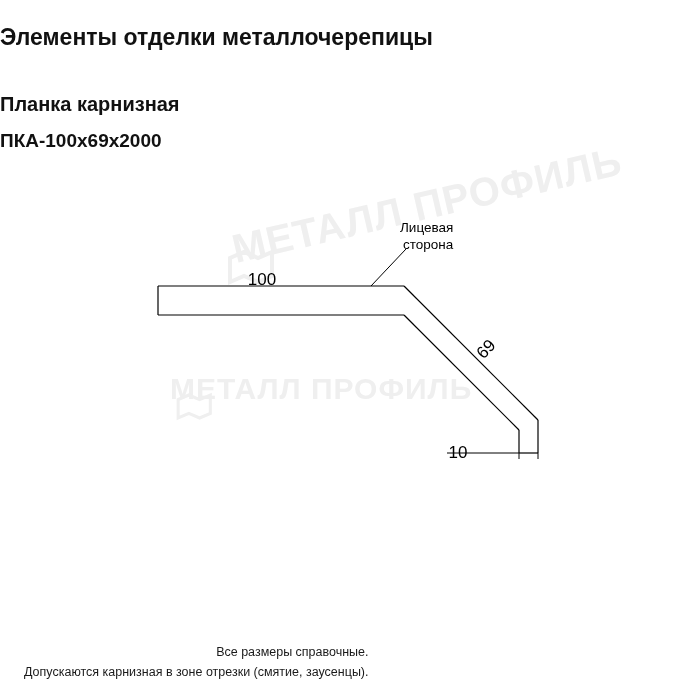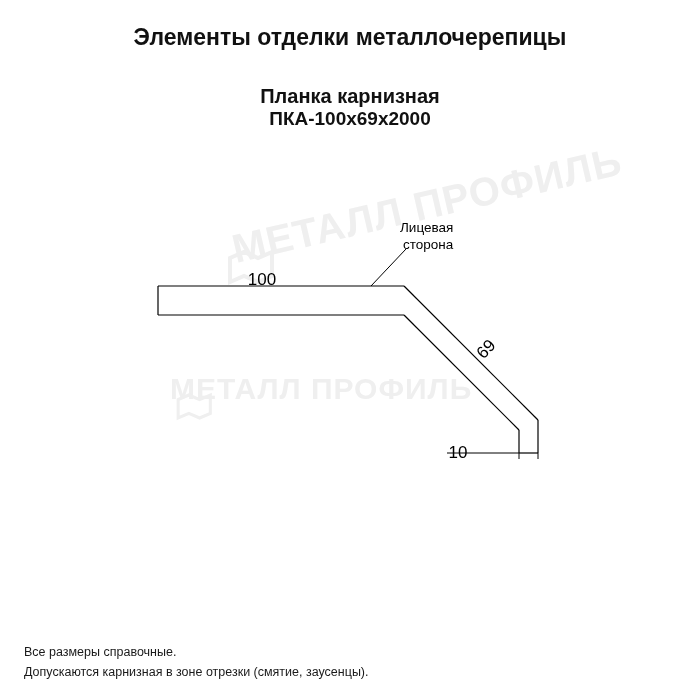--- a/index.html
+++ b/index.html
@@ -18,40 +18,41 @@
   .page {
     position: relative;
     width: 700px;
     height: 700px;
   }
   .title-block {
     position: absolute;
     top: 24px;
     left: 0;
     width: 700px;
-    text-align: center;
+    text-align: left;
   }
   .title-main {
     font-size: 23px;
     font-weight: bold;
     letter-spacing: 0px;
     color: #111;
     line-height: 1.2;
   }
   .title-sub {
     font-size: 20px;
     font-weight: bold;
     color: #111;
-    margin-top: 32px;
+    margin-top: 40px;
     line-height: 1.2;
   }
   .title-code {
     font-size: 19px;
     font-weight: bold;
     color: #111;
+    margin-top: 14px;
     line-height: 1.2;
   }
   .drawing {
     position: absolute;
     top: 170px;
     left: 0;
     width: 700px;
     height: 400px;
     text-align: center;
   }
@@ -84,20 +85,21 @@
     position: absolute;
     pointer-events: none;
   }
   .footer {
     position: absolute;
     left: 24px;
     bottom: 18px;
     font-size: 12.5px;
     color: #1a1a1a;
     line-height: 1.55;
+    text-align: right;
   }
   .footer div {
     white-space: nowrap;
   }
   .lbl-small {
     font-family: "Liberation Sans", sans-serif;
     font-size: 13.5px;
     fill: #000;
   }
   .dim-num {

